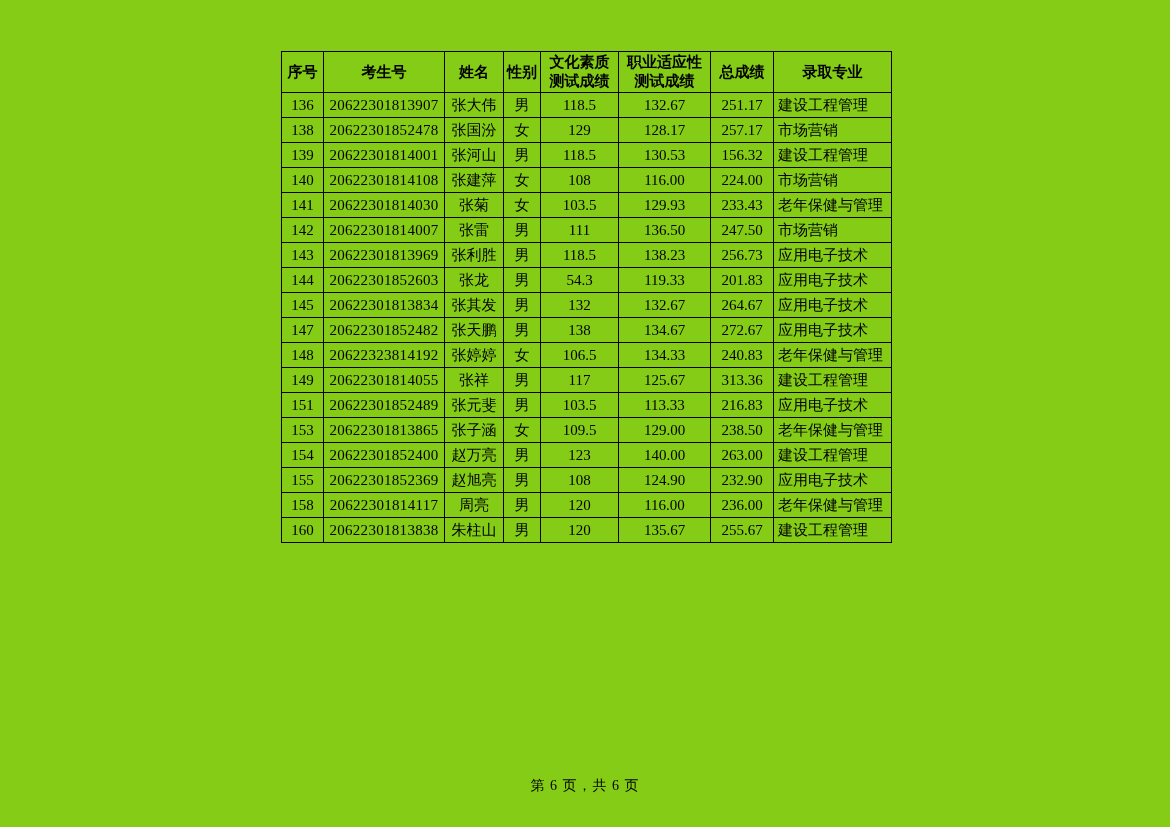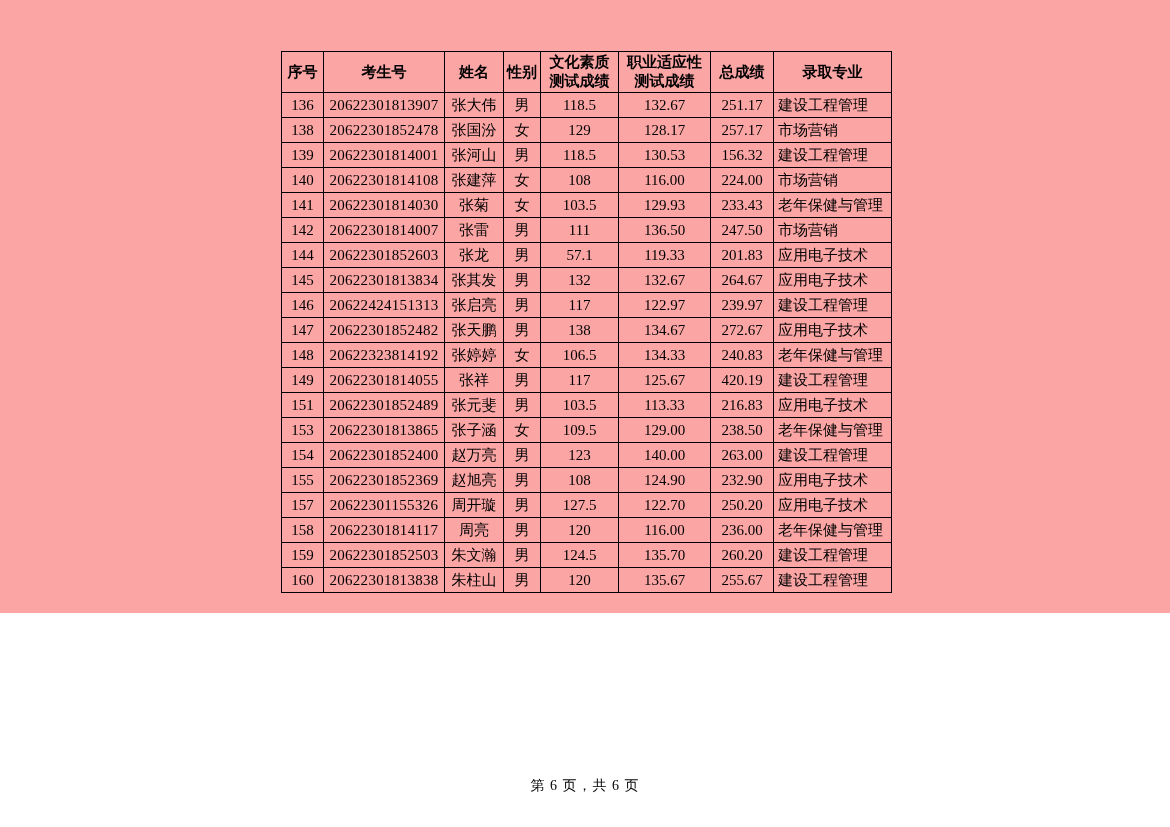--- a/index.html
+++ b/index.html
@@ -5,22 +5,22 @@
   * { margin: 0; padding: 0; box-sizing: border-box; }
   html, body {
     width: 1170px; height: 827px;
     background: #ffffff;
     font-family: "Liberation Serif", "DejaVu Serif", serif;
     color: #000000;
     overflow: hidden;
   }
   .page {
     position: relative;
-    width: 1170px; height: 613px;
-    background: #fca5a5;
+    width: 1170px; height: 827px;
+    background: #84cc16;
     text-decoration: underline;
   }
   table.results {
     position: absolute;
     left: 281px; top: 51px;
     width: 610px;
     border-collapse: collapse;
     table-layout: fixed;
     font-size: 15px;
   }
@@ -139,50 +139,50 @@
           <td class="col-serial">142</td>
           <td class="col-candidate-id">20622301814007</td>
           <td class="col-name">张雷</td>
           <td class="col-gender">男</td>
           <td class="col-culture-score">111</td>
           <td class="col-aptitude-score">136.50</td>
           <td class="col-total-score">247.50</td>
           <td class="col-major">市场营销</td>
         </tr>
         <tr>
+          <td class="col-serial">143</td>
+          <td class="col-candidate-id">20622301813969</td>
+          <td class="col-name">张利胜</td>
+          <td class="col-gender">男</td>
+          <td class="col-culture-score">118.5</td>
+          <td class="col-aptitude-score">138.23</td>
+          <td class="col-total-score">256.73</td>
+          <td class="col-major">应用电子技术</td>
+        </tr>
+        <tr>
           <td class="col-serial">144</td>
           <td class="col-candidate-id">20622301852603</td>
           <td class="col-name">张龙</td>
           <td class="col-gender">男</td>
-          <td class="col-culture-score">57.1</td>
+          <td class="col-culture-score">54.3</td>
           <td class="col-aptitude-score">119.33</td>
           <td class="col-total-score">201.83</td>
           <td class="col-major">应用电子技术</td>
         </tr>
         <tr>
           <td class="col-serial">145</td>
           <td class="col-candidate-id">20622301813834</td>
           <td class="col-name">张其发</td>
           <td class="col-gender">男</td>
           <td class="col-culture-score">132</td>
           <td class="col-aptitude-score">132.67</td>
           <td class="col-total-score">264.67</td>
           <td class="col-major">应用电子技术</td>
         </tr>
         <tr>
-          <td class="col-serial">146</td>
-          <td class="col-candidate-id">20622424151313</td>
-          <td class="col-name">张启亮</td>
-          <td class="col-gender">男</td>
-          <td class="col-culture-score">117</td>
-          <td class="col-aptitude-score">122.97</td>
-          <td class="col-total-score">239.97</td>
-          <td class="col-major">建设工程管理</td>
-        </tr>
-        <tr>
           <td class="col-serial">147</td>
           <td class="col-candidate-id">20622301852482</td>
           <td class="col-name">张天鹏</td>
           <td class="col-gender">男</td>
           <td class="col-culture-score">138</td>
           <td class="col-aptitude-score">134.67</td>
           <td class="col-total-score">272.67</td>
           <td class="col-major">应用电子技术</td>
         </tr>
         <tr>
@@ -195,21 +195,21 @@
           <td class="col-total-score">240.83</td>
           <td class="col-major">老年保健与管理</td>
         </tr>
         <tr>
           <td class="col-serial">149</td>
           <td class="col-candidate-id">20622301814055</td>
           <td class="col-name">张祥</td>
           <td class="col-gender">男</td>
           <td class="col-culture-score">117</td>
           <td class="col-aptitude-score">125.67</td>
-          <td class="col-total-score">420.19</td>
+          <td class="col-total-score">313.36</td>
           <td class="col-major">建设工程管理</td>
         </tr>
         <tr>
           <td class="col-serial">151</td>
           <td class="col-candidate-id">20622301852489</td>
           <td class="col-name">张元斐</td>
           <td class="col-gender">男</td>
           <td class="col-culture-score">103.5</td>
           <td class="col-aptitude-score">113.33</td>
           <td class="col-total-score">216.83</td>
@@ -239,50 +239,30 @@
           <td class="col-serial">155</td>
           <td class="col-candidate-id">20622301852369</td>
           <td class="col-name">赵旭亮</td>
           <td class="col-gender">男</td>
           <td class="col-culture-score">108</td>
           <td class="col-aptitude-score">124.90</td>
           <td class="col-total-score">232.90</td>
           <td class="col-major">应用电子技术</td>
         </tr>
         <tr>
-          <td class="col-serial">157</td>
-          <td class="col-candidate-id">20622301155326</td>
-          <td class="col-name">周开璇</td>
-          <td class="col-gender">男</td>
-          <td class="col-culture-score">127.5</td>
-          <td class="col-aptitude-score">122.70</td>
-          <td class="col-total-score">250.20</td>
-          <td class="col-major">应用电子技术</td>
-        </tr>
-        <tr>
           <td class="col-serial">158</td>
           <td class="col-candidate-id">20622301814117</td>
           <td class="col-name">周亮</td>
           <td class="col-gender">男</td>
           <td class="col-culture-score">120</td>
           <td class="col-aptitude-score">116.00</td>
           <td class="col-total-score">236.00</td>
           <td class="col-major">老年保健与管理</td>
         </tr>
         <tr>
-          <td class="col-serial">159</td>
-          <td class="col-candidate-id">20622301852503</td>
-          <td class="col-name">朱文瀚</td>
-          <td class="col-gender">男</td>
-          <td class="col-culture-score">124.5</td>
-          <td class="col-aptitude-score">135.70</td>
-          <td class="col-total-score">260.20</td>
-          <td class="col-major">建设工程管理</td>
-        </tr>
-        <tr>
           <td class="col-serial">160</td>
           <td class="col-candidate-id">20622301813838</td>
           <td class="col-name">朱柱山</td>
           <td class="col-gender">男</td>
           <td class="col-culture-score">120</td>
           <td class="col-aptitude-score">135.67</td>
           <td class="col-total-score">255.67</td>
           <td class="col-major">建设工程管理</td>
         </tr>
       </tbody>

